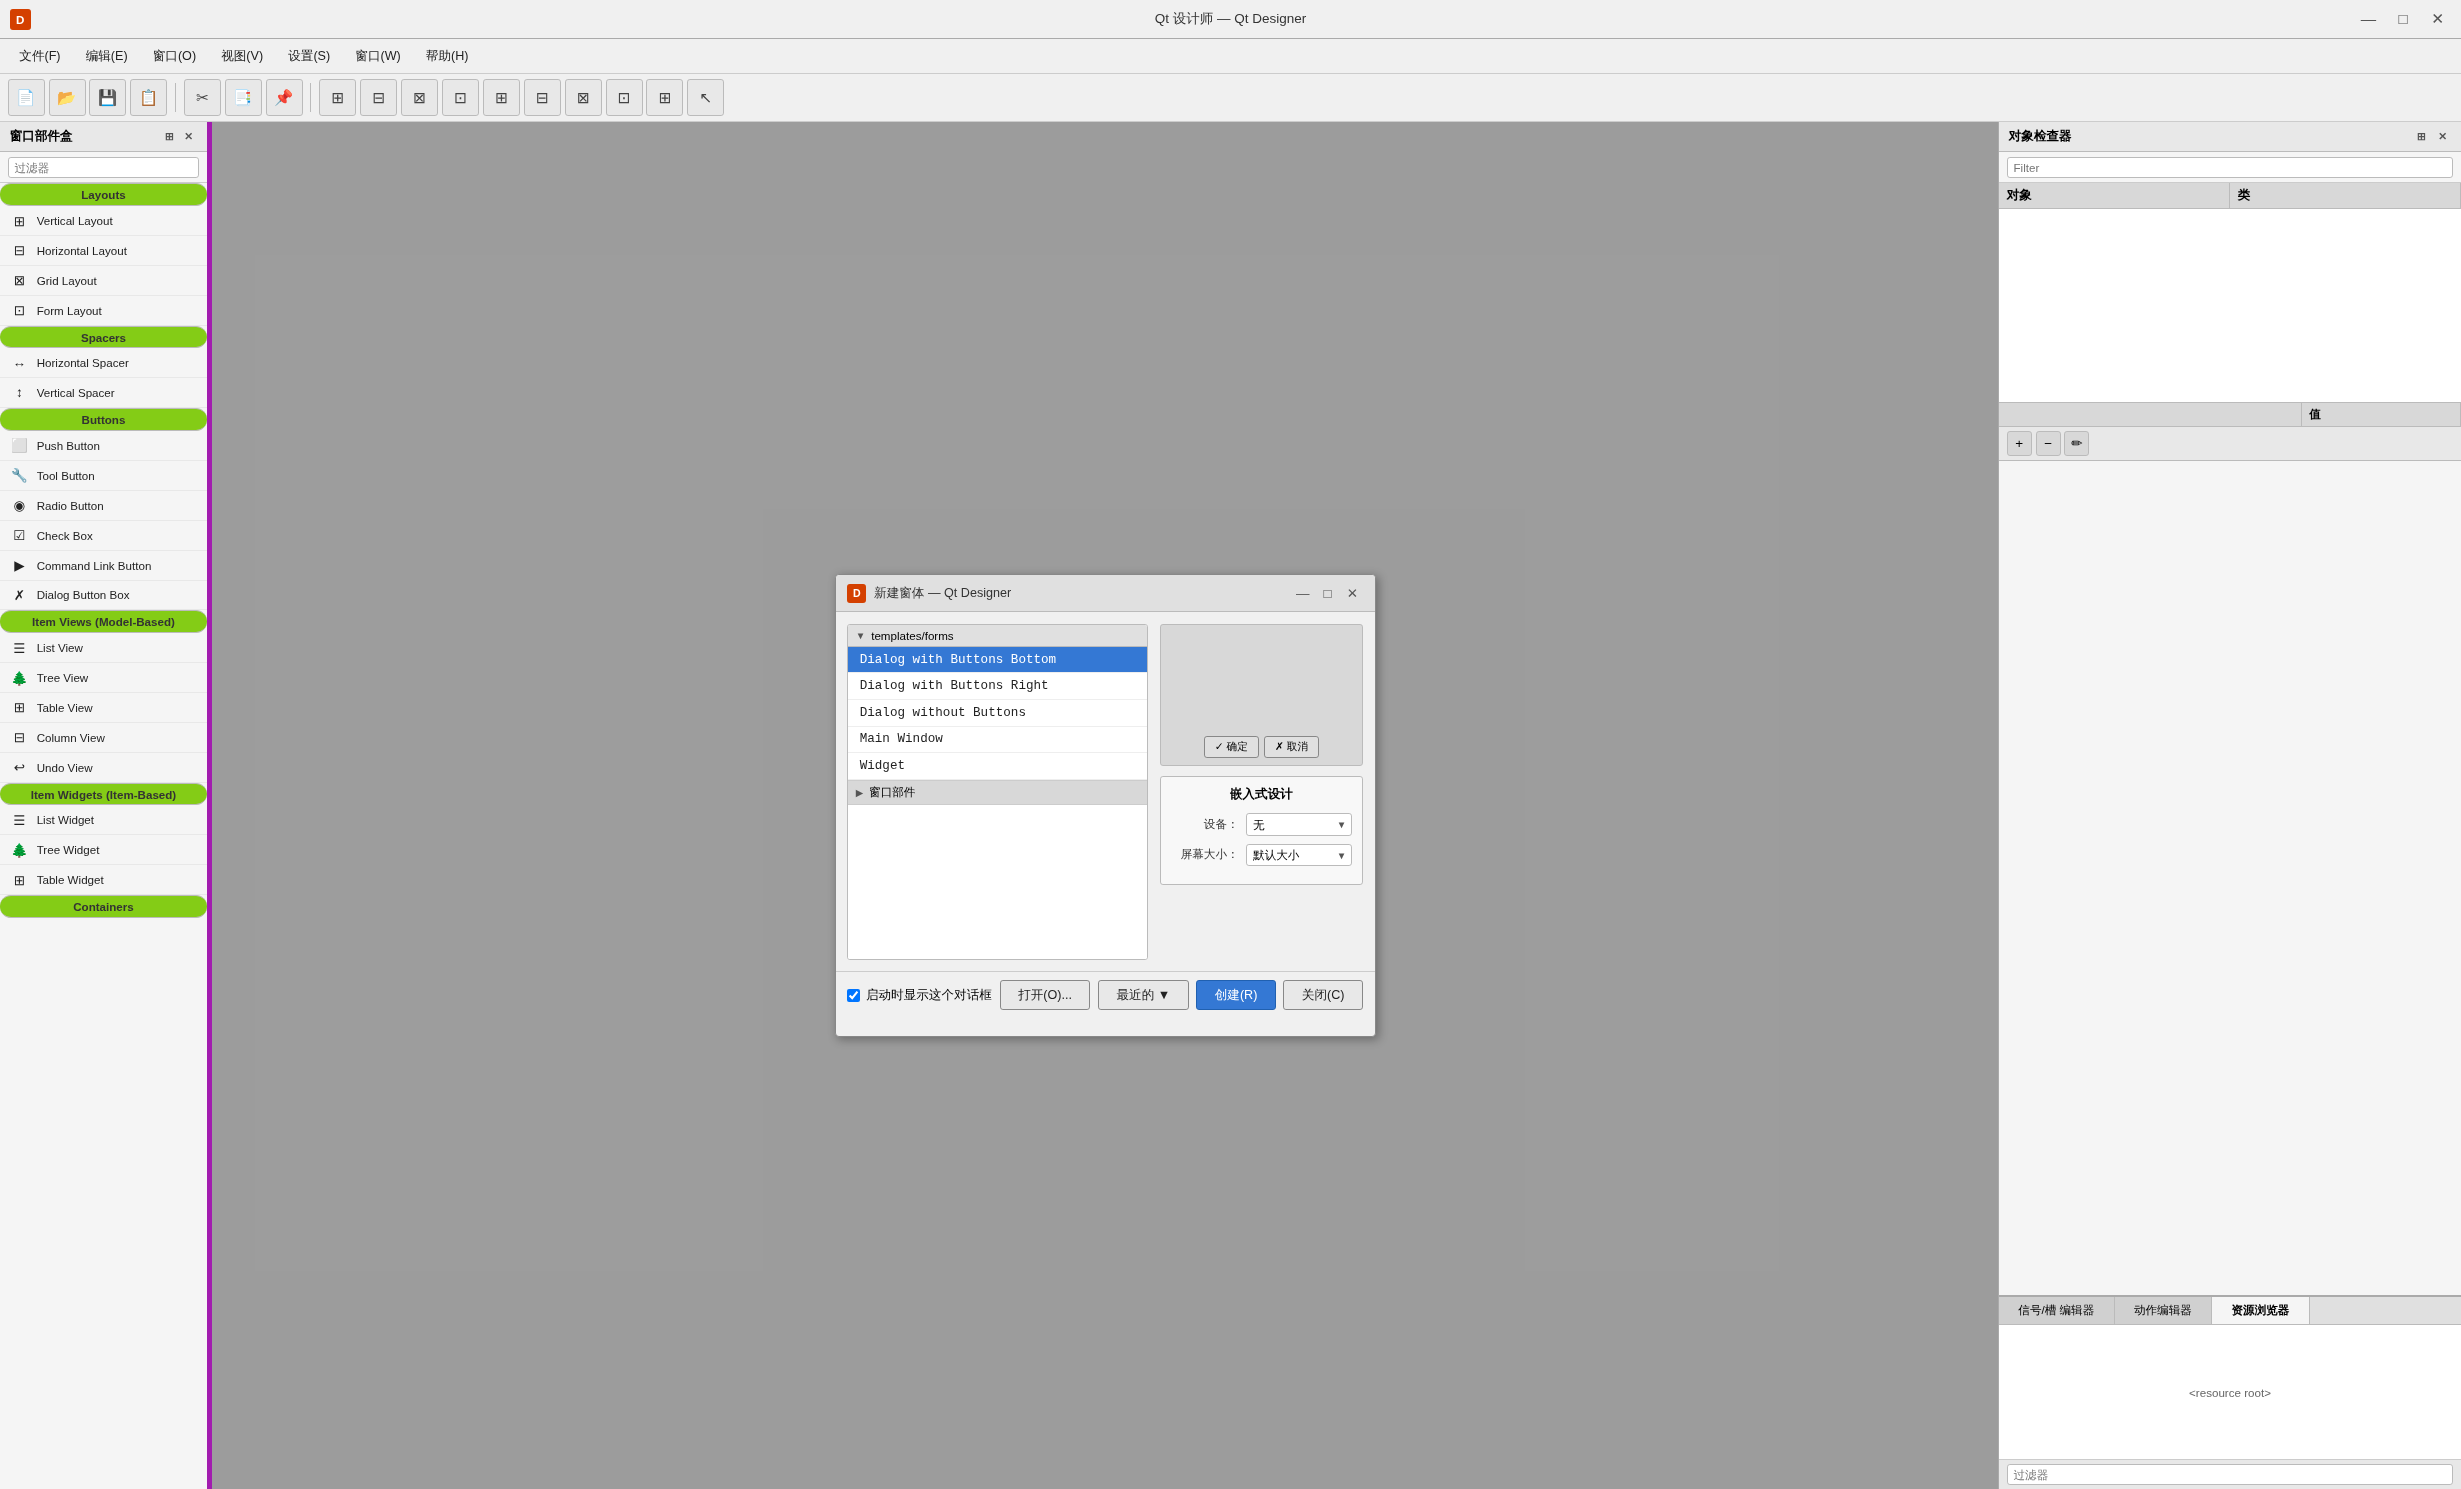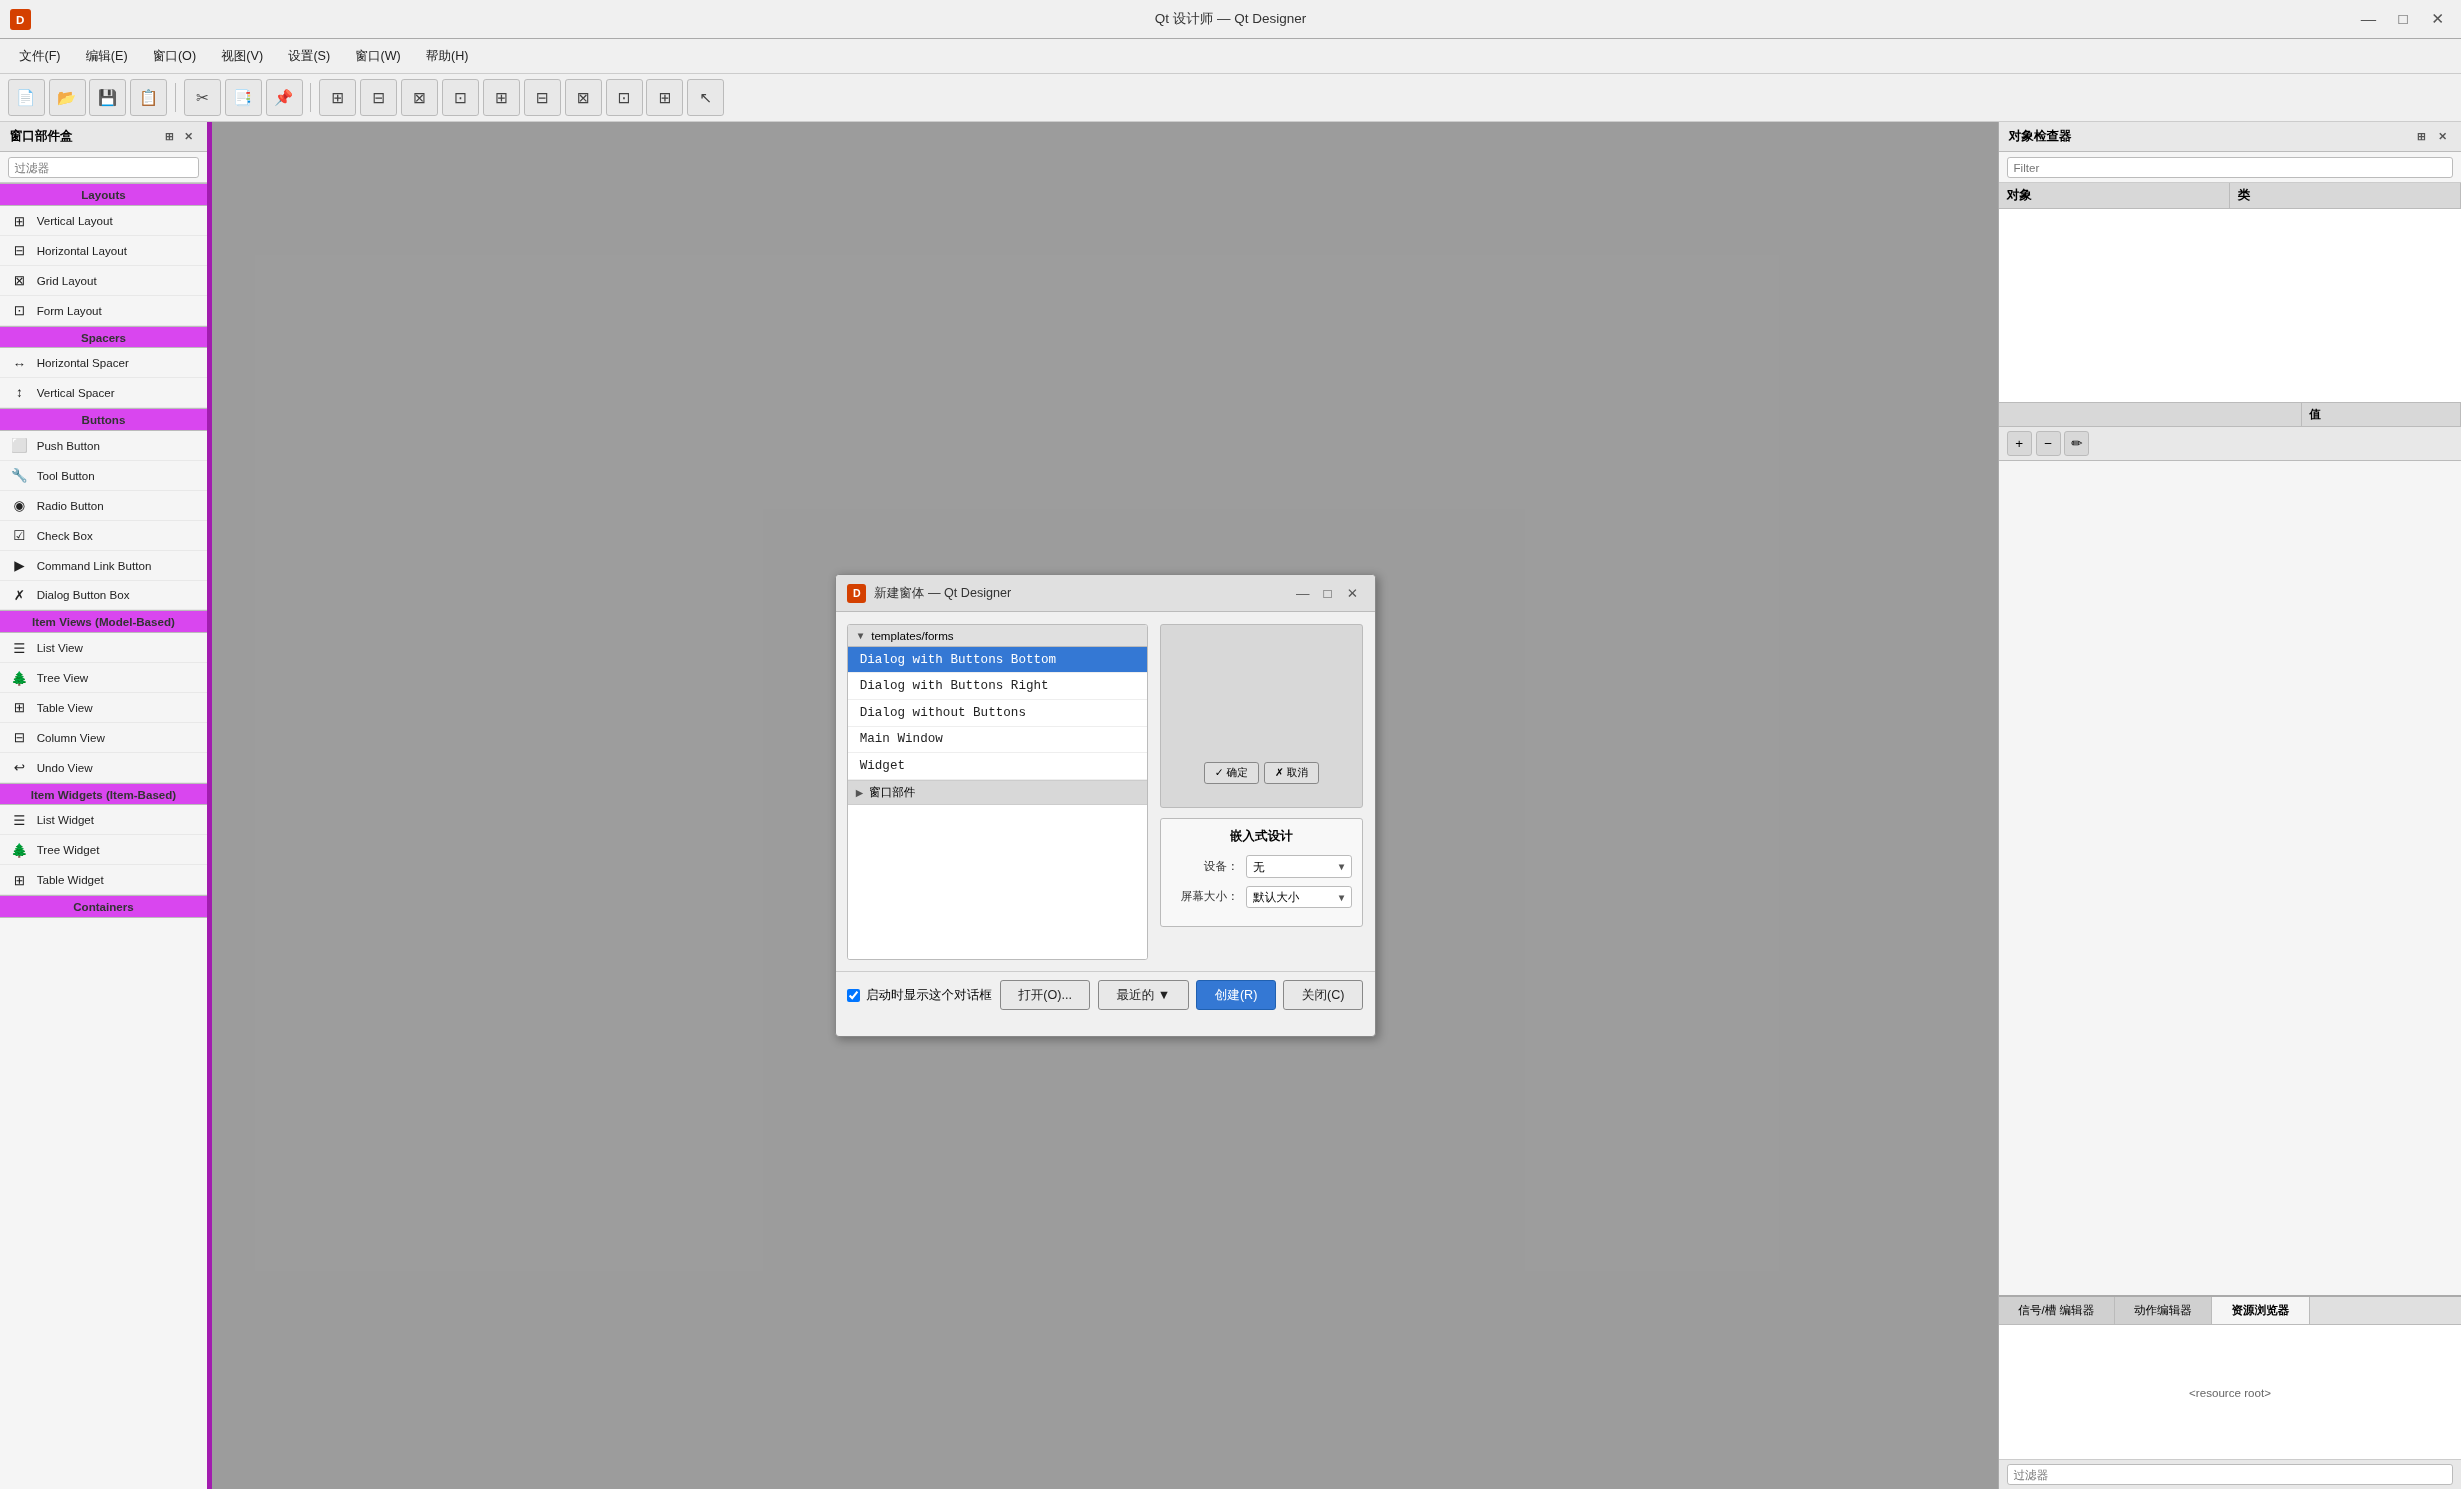--- a/index.html
+++ b/index.html
@@ -132,28 +132,29 @@
       border: 1px solid #bbb;
       border-radius: 2.9px;
       font-size: 11.6px;
       background: white;
     }
     .widget-list {
       overflow-y: auto;
       flex: 1;
     }
     .widget-category {
-      background: #d946ef;
+      background: #84cc16;
       padding: 3.9px 7.7px;
       font-size: 11.6px;
       font-weight: bold;
       text-align: center;
       border-top: 1px solid #bbb;
       border-bottom: 1px solid #bbb;
       color: #333;
+      border-radius: 11px;
     }
     .widget-item {
       display: flex;
       align-items: center;
       padding: 4.8px 9.7px;
       cursor: pointer;
       gap: 7.7px;
       font-size: 11.6px;
       color: #222;
       border-bottom: 1px solid #e8e8e8;
@@ -400,29 +401,29 @@
       gap: 5.8px;
     }
     .dialog-right {
       width: 203px;
       display: flex;
       flex-direction: column;
       gap: 9.7px;
     }
     .preview-box {
       width: 100%;
-      height: 184px;
+      height: 142px;
       background: #d8d8d8;
       border: 1px solid #bbb;
       border-radius: 2.9px;
       position: relative;
       display: flex;
       align-items: flex-end;
       justify-content: center;
-      padding-bottom: 23px;
+      padding-bottom: 7px;
     }
     .preview-inner {
       display: flex;
       gap: 5.8px;
     }
     .preview-btn {
       padding: 2.9px 9.7px;
       background: #e0e0e0;
       border: 1px solid #888;
       border-radius: 2.9px;

